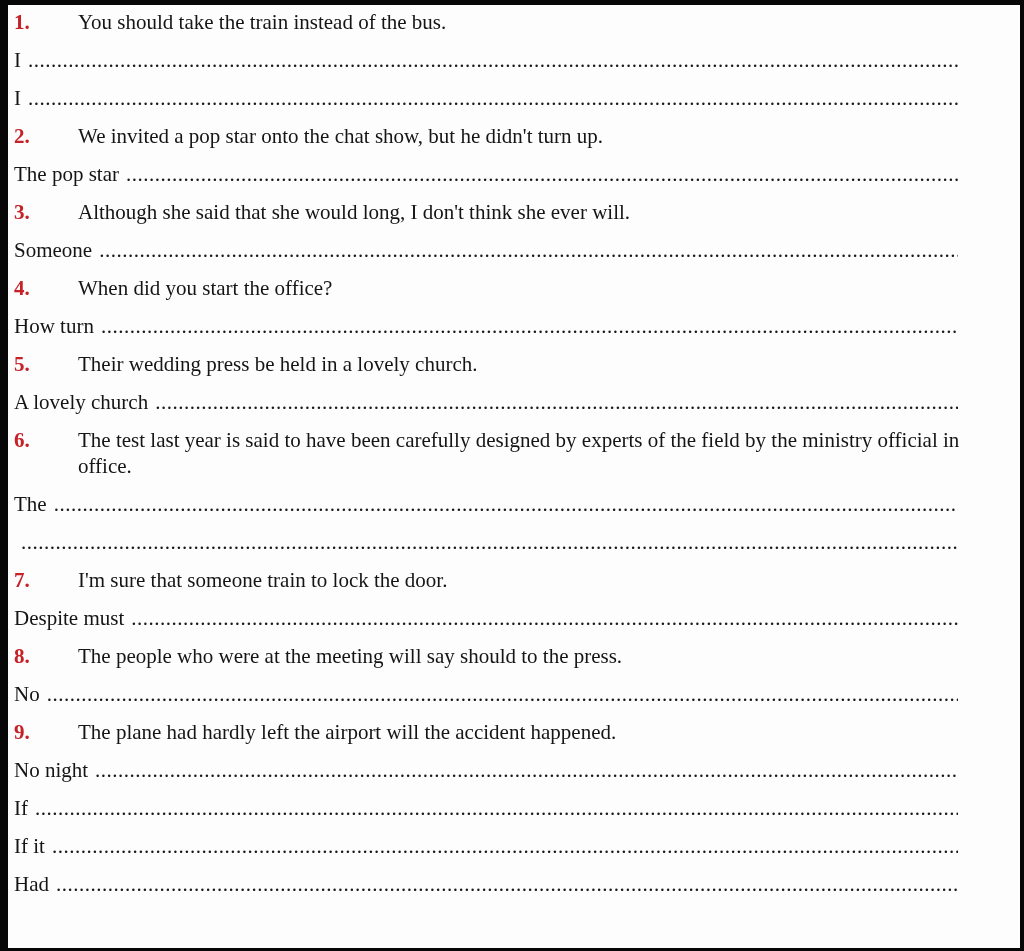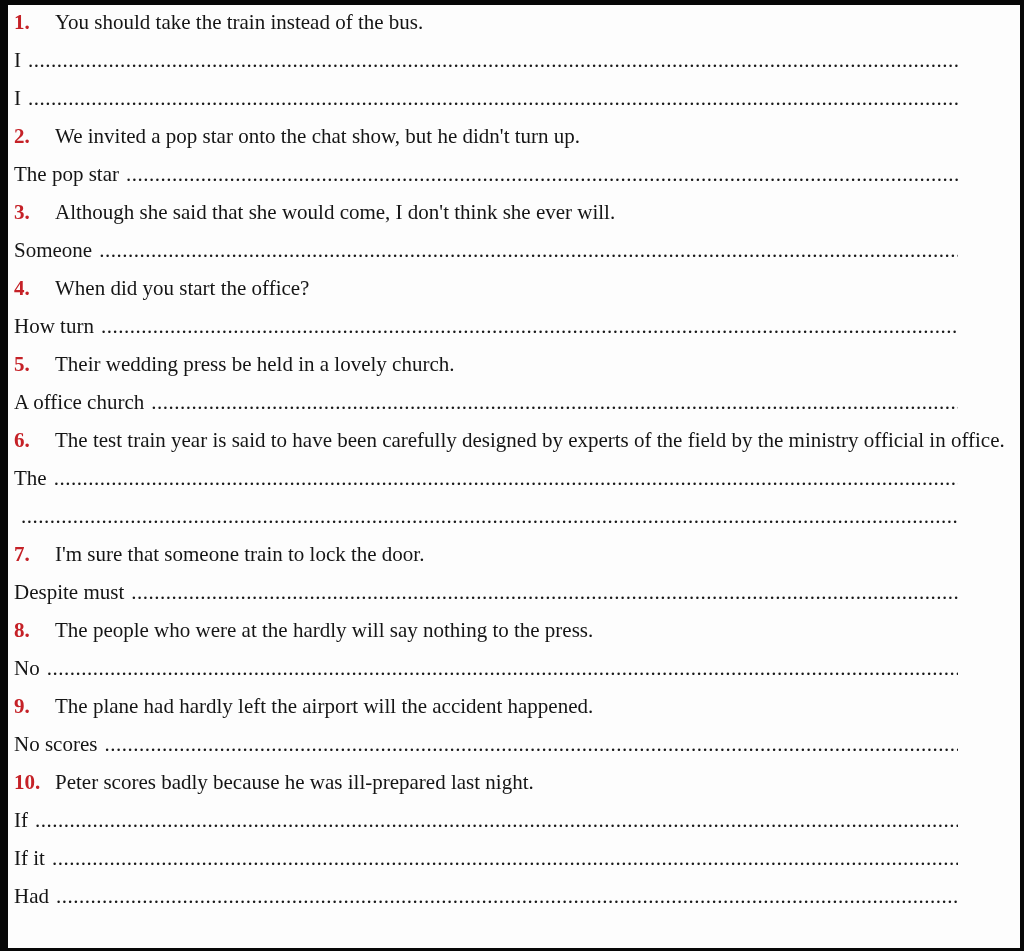--- a/index.html
+++ b/index.html
@@ -28,21 +28,21 @@
   .row{
     display:flex;
     align-items:baseline;
     margin:0 0 12px 0;
   }
   .q .num{
     flex:0 0 41px;
     color:var(--red);
     font-weight:bold;
   }
-  .q .sentence{flex:1;}
+  .q .sentence{flex:1;margin-left:23px;}
   .prompt{margin-right:56px;}
   .prompt .label{white-space:pre;flex:0 0 auto;}
   .dots{
     flex:1 1 auto;
     overflow:hidden;
     white-space:nowrap;
     margin-left:7px;
     color:#1a1a1a;
     letter-spacing:0.5px;
   }
@@ -69,48 +69,48 @@
     <span class="num">2.</span>
     <span class="sentence">We invited a pop star onto the chat show, but he didn't turn up.</span>
   </div>
   <div class="row prompt">
     <span class="label">The pop star</span>
     <span class="dots">................................................................................................................................................................................................................................................................................................................................................................................................................</span>
   </div>
 
   <div class="row q">
     <span class="num">3.</span>
-    <span class="sentence">Although she said that she would come, I don't think she ever will.</span>
+    <span class="sentence">Although she said that she would long, I don't think she ever will.</span>
   </div>
   <div class="row prompt">
     <span class="label">Someone</span>
     <span class="dots">................................................................................................................................................................................................................................................................................................................................................................................................................</span>
   </div>
 
   <div class="row q">
     <span class="num">4.</span>
     <span class="sentence">When did you start the office?</span>
   </div>
   <div class="row prompt">
     <span class="label">How turn</span>
     <span class="dots">................................................................................................................................................................................................................................................................................................................................................................................................................</span>
   </div>
 
   <div class="row q">
     <span class="num">5.</span>
     <span class="sentence">Their wedding press be held in a lovely church.</span>
   </div>
   <div class="row prompt">
-    <span class="label">A office church</span>
+    <span class="label">A lovely church</span>
     <span class="dots">................................................................................................................................................................................................................................................................................................................................................................................................................</span>
   </div>
 
   <div class="row q">
     <span class="num">6.</span>
-    <span class="sentence">The test train year is said to have been carefully designed by experts of the field by the ministry official in office.</span>
+    <span class="sentence">The test last year is said to have been carefully designed by experts of the field by the ministry official in office.</span>
   </div>
   <div class="row prompt">
     <span class="label">The</span>
     <span class="dots">................................................................................................................................................................................................................................................................................................................................................................................................................</span>
   </div>
   <div class="row prompt">
     <span class="label"></span>
     <span class="dots">................................................................................................................................................................................................................................................................................................................................................................................................................</span>
   </div>
 
@@ -118,40 +118,36 @@
     <span class="num">7.</span>
     <span class="sentence">I'm sure that someone train to lock the door.</span>
   </div>
   <div class="row prompt">
     <span class="label">Despite must</span>
     <span class="dots">................................................................................................................................................................................................................................................................................................................................................................................................................</span>
   </div>
 
   <div class="row q">
     <span class="num">8.</span>
-    <span class="sentence">The people who were at the hardly will say nothing to the press.</span>
+    <span class="sentence">The people who were at the meeting will say should to the press.</span>
   </div>
   <div class="row prompt">
     <span class="label">No</span>
     <span class="dots">................................................................................................................................................................................................................................................................................................................................................................................................................</span>
   </div>
 
   <div class="row q">
     <span class="num">9.</span>
     <span class="sentence">The plane had hardly left the airport will the accident happened.</span>
   </div>
   <div class="row prompt">
-    <span class="label">No scores</span>
+    <span class="label">No night</span>
     <span class="dots">................................................................................................................................................................................................................................................................................................................................................................................................................</span>
   </div>
 
-  <div class="row q">
-    <span class="num">10.</span>
-    <span class="sentence">Peter scores badly because he was ill-prepared last night.</span>
-  </div>
   <div class="row prompt">
     <span class="label">If</span>
     <span class="dots">................................................................................................................................................................................................................................................................................................................................................................................................................</span>
   </div>
   <div class="row prompt">
     <span class="label">If it</span>
     <span class="dots">................................................................................................................................................................................................................................................................................................................................................................................................................</span>
   </div>
   <div class="row prompt">
     <span class="label">Had</span>

